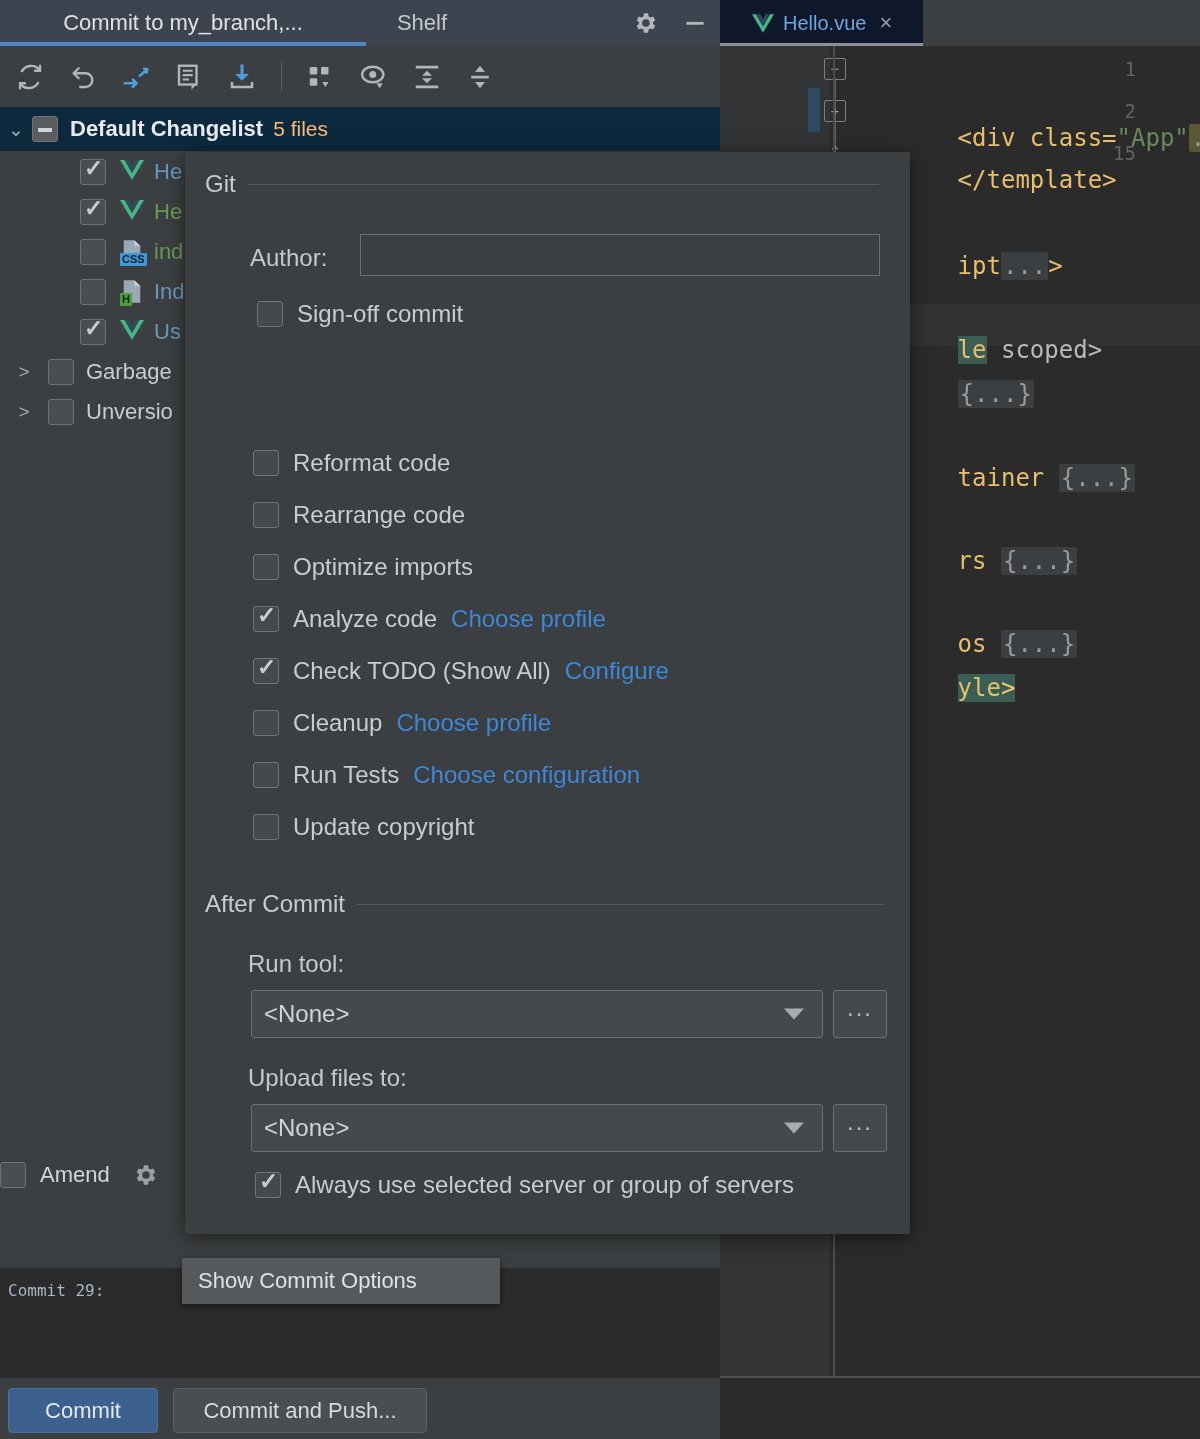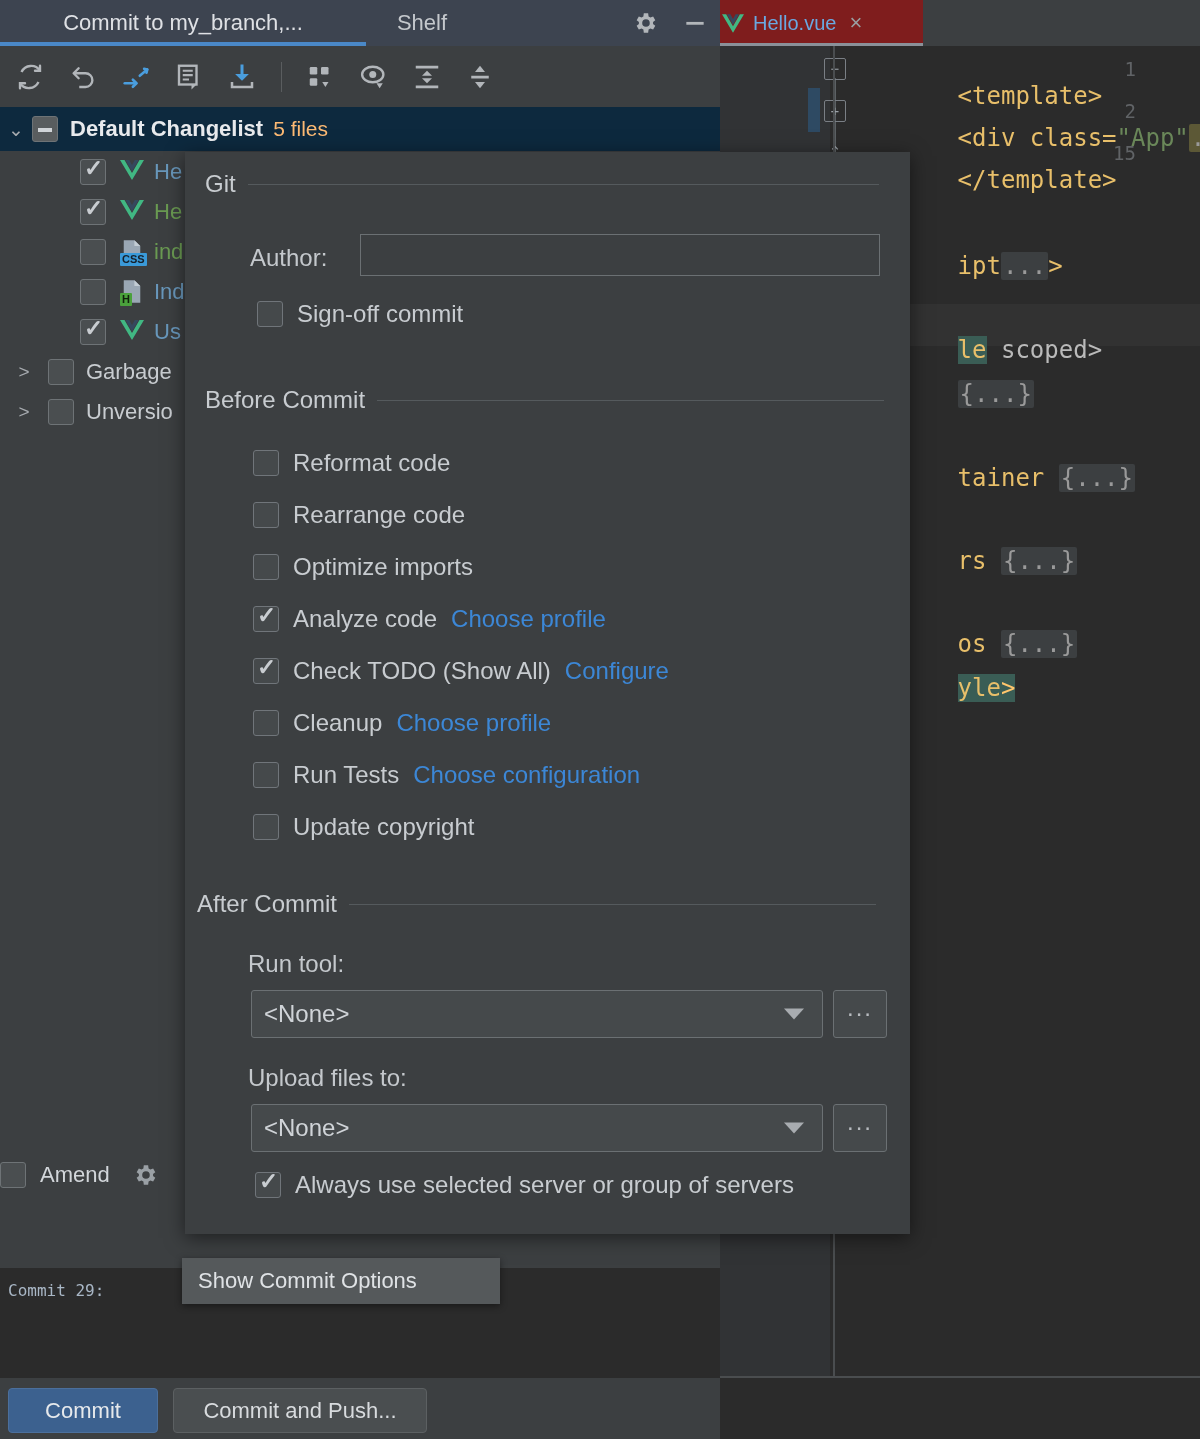--- a/index.html
+++ b/index.html
@@ -15,22 +15,22 @@
   .editor-pane {
     position: absolute; left: 720px; top: 0; width: 480px; height: 1439px;
     background: #2b2b2b;
   }
   .editor-tabbar {
     position: absolute; left: 0; top: 0; width: 480px; height: 46px;
     background: #3c3f41;
   }
   .editor-tab {
     position: absolute; left: 0; top: 0; width: 203px; height: 46px;
-    background: #7f1d1d;
-    display: flex; align-items: center; gap: 9px; padding-left: 2px;
+    background: #0f172a;
+    display: flex; align-items: center; gap: 9px; padding-left: 32px;
   }
   .editor-tab::after {
     content:""; position:absolute; left:0; bottom:0; width:203px; height:3px;
     background:#8a9199;
   }
   .vue-ico { width: 22px; height: 19px; flex: 0 0 auto; }
   .tab-title { color: #6aa8e0; font-size: 20px; }
   .tab-close { color: #9a9ea1; font-size: 22px; margin-left: 4px; line-height: 1; }
 
   .editor-body {
@@ -250,23 +250,20 @@
 
       <div class="ln" style="top:12px;">1</div>
       <div class="ln" style="top:54px;">2</div>
       <div class="ln" style="top:96px;">15</div>
 
       <div class="fold-line" style="top:32px; height:92px;"></div>
       <div class="fold fold-box" style="top:12px;">−</div>
       <div class="fold fold-box" style="top:54px;">+</div>
       <div class="fold" style="top:96px;">⌃</div>
 
-      <div class="code-line" style="top:8px;">
-        <span class="k-tag">&lt;template&gt;</span>
-      </div>
       <div class="code-line" style="top:50px;">
         <span class="k-tag">&lt;div class=</span><span class="k-str">"App"</span><span class="fold-ph" style="background:#5c5836;">...</span>
       </div>
       <div class="code-line" style="top:92px;">
         <span class="k-tag">&lt;/template&gt;</span>
       </div>
 
       <div class="code-line" style="top:178px;">
         <span class="k-tag">ipt</span><span class="fold-ph">...</span><span class="k-tag">&gt;</span>
       </div>
@@ -503,24 +500,20 @@
     </div>
 
     <span class="d-label" style="left:65px; top:92px;">Author:</span>
     <div class="d-input" style="left:175px; top:82px; width:520px;"></div>
 
     <div class="d-cbxrow" style="left:72px; top:148px;">
       <span class="d-cbx"></span>
       <span class="d-cbxlbl">Sign-off commit</span>
     </div>
 
-    <div class="sec-hdr" style="left:20px; top:234px; width:695px;">
-      <span class="lbl">Before Commit</span>
-      <span class="rule"></span>
-    </div>
 
     <div class="d-cbxrow" style="left:68px; top:297px;">
       <span class="d-cbx"></span>
       <span class="d-cbxlbl">Reformat code</span>
     </div>
     <div class="d-cbxrow" style="left:68px; top:349px;">
       <span class="d-cbx"></span>
       <span class="d-cbxlbl">Rearrange code</span>
     </div>
     <div class="d-cbxrow" style="left:68px; top:401px;">
@@ -545,21 +538,21 @@
     <div class="d-cbxrow" style="left:68px; top:609px;">
       <span class="d-cbx"></span>
       <span class="d-cbxlbl">Run Tests</span>
       <span class="d-link">Choose configuration</span>
     </div>
     <div class="d-cbxrow" style="left:68px; top:661px;">
       <span class="d-cbx"></span>
       <span class="d-cbxlbl">Update copyright</span>
     </div>
 
-    <div class="sec-hdr" style="left:12px; top:738px; width:695px;">
+    <div class="sec-hdr" style="left:20px; top:738px; width:695px;">
       <span class="lbl">After Commit</span>
       <span class="rule"></span>
     </div>
 
     <span class="d-label" style="left:63px; top:798px;">Run tool:</span>
     <div class="combo" style="left:66px; top:838px; width:572px;">
       <span class="val">&lt;None&gt;</span>
       <span class="arrow"></span>
     </div>
     <div class="ellipsis-btn" style="left:648px; top:838px;">...</div>

